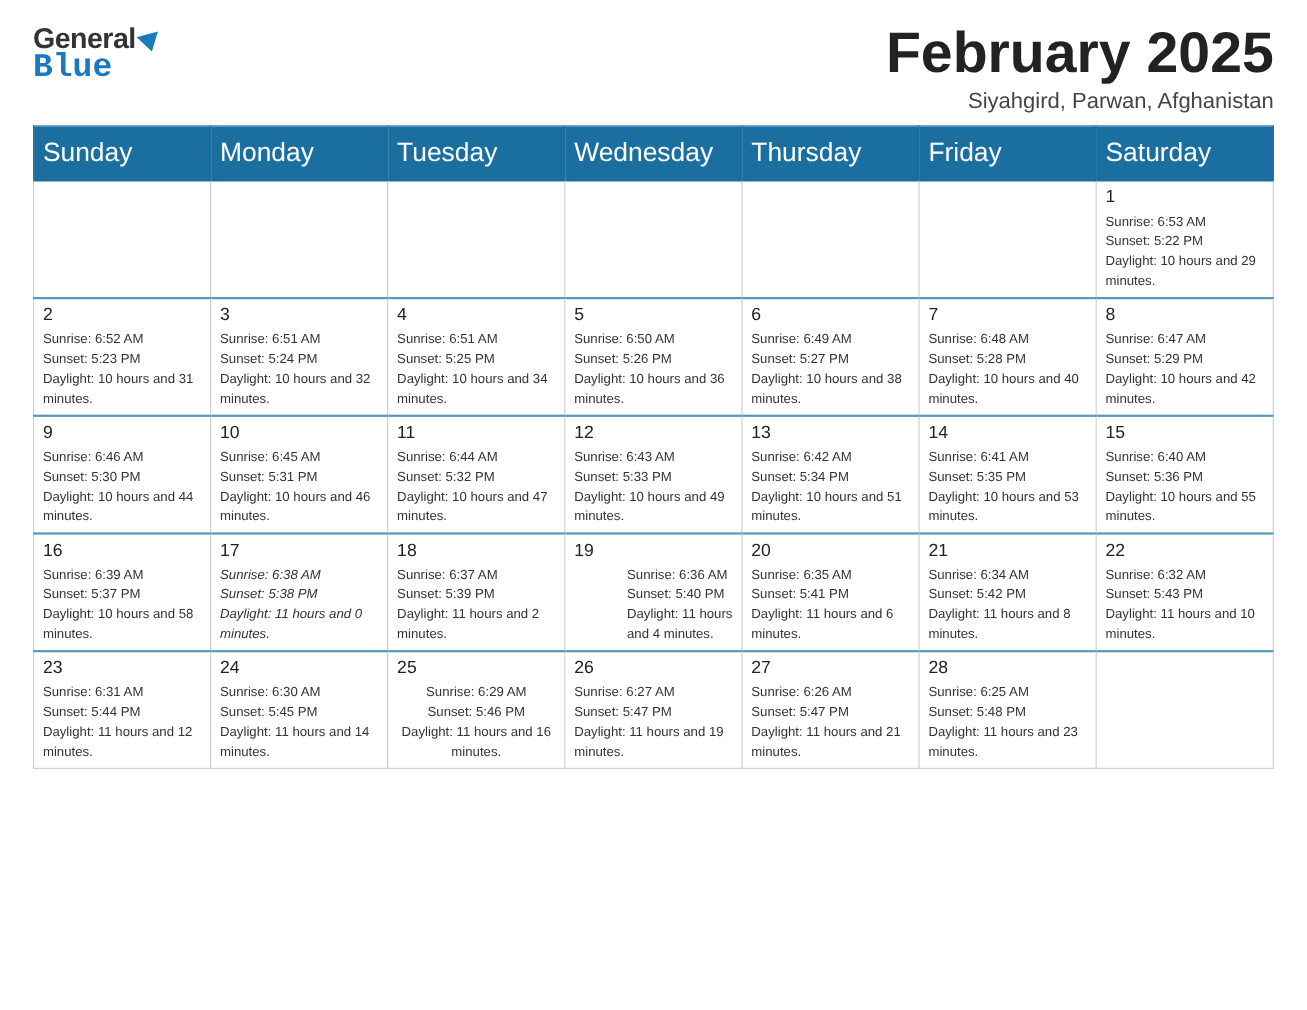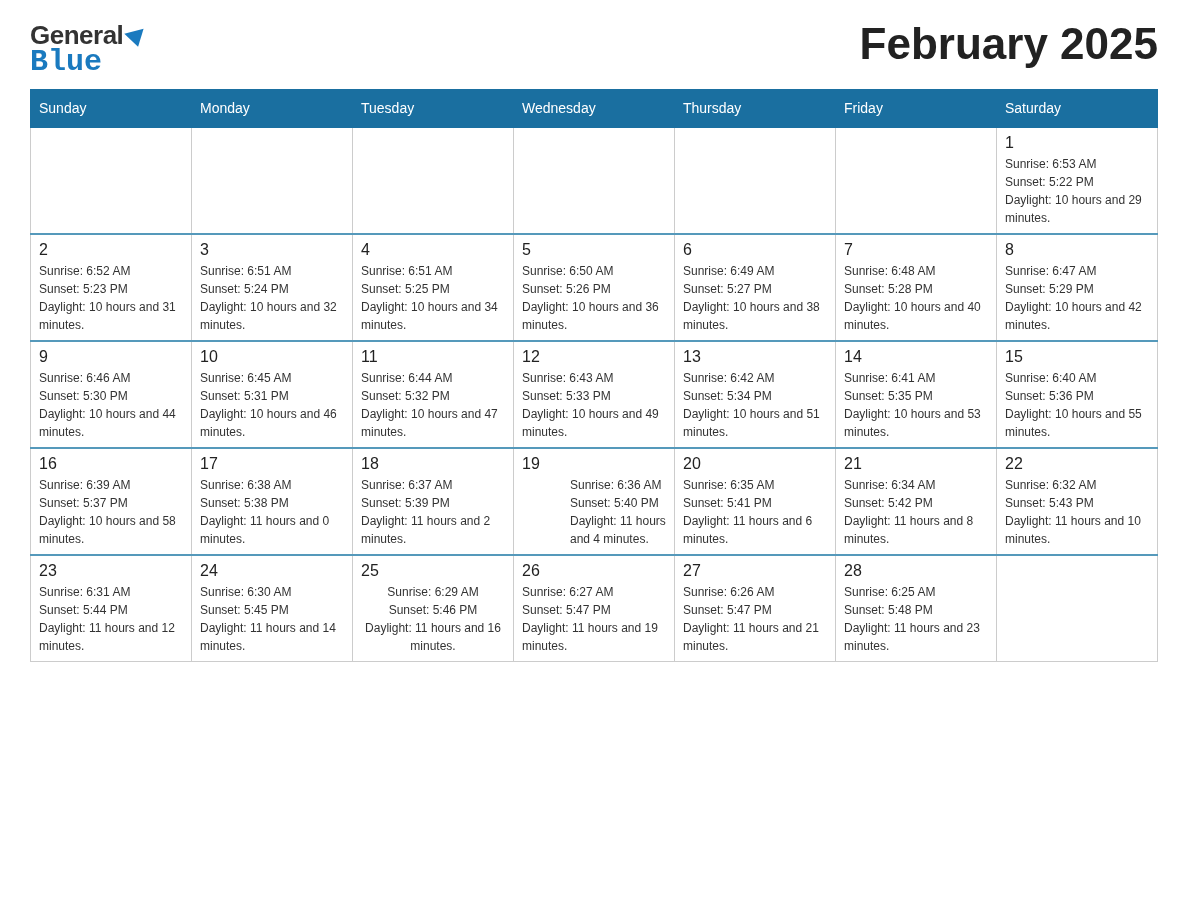--- a/index.html
+++ b/index.html
@@ -33,39 +33,39 @@
       font-size: 30px;
       font-weight: bold;
       color: #1a7abf;
       margin-top: -6px;
       font-family: Liberation Mono, monospace;
     }
     .title-section {
       text-align: right;
     }
     .main-title {
-      font-size: 44px;
+      font-size: 52px;
       font-weight: bold;
       color: #222;
       line-height: 1.1;
     }
     .subtitle {
       font-size: 20px;
       color: #444;
       margin-top: 4px;
     }
     .calendar {
       width: 100%;
       border-collapse: collapse;
       margin-top: 10px;
     }
     .calendar th {
       background-color: #1a6fa0;
       color: #fff;
-      font-size: 14px;
+      font-size: 24px;
       font-weight: normal;
       padding: 10px 8px;
       text-align: left;
       border: 1px solid #1a6fa0;
     }
     .calendar td {
       vertical-align: top;
       border: 1px solid #ccc;
       padding: 6px 8px;
       width: calc(100% / 7);
@@ -118,20 +118,21 @@
 
 <div class="header">
   <div class="logo">
     <div class="logo-top-row">
       <span class="logo-general">General<span class="logo-triangle"></span></span>
     </div>
     <div class="logo-blue">Blue</div>
   </div>
   <div class="title-section">
     <div class="main-title">February 2025</div>
+    <div class="subtitle">Siyahgird, Parwan, Afghanistan</div>
   </div>
 </div>
 
 <table class="calendar">
   <thead>
     <tr>
     <th>Sunday</th>
         <th>Monday</th>
         <th>Tuesday</th>
         <th>Wednesday</th>
@@ -245,21 +246,21 @@
       </tr>
       <tr>
         <td>
           <span class="day-number">16</span>
           <div class="day-info" style="white-space: pre-line;">Sunrise: 6:39 AM
 Sunset: 5:37 PM
 Daylight: 10 hours and 58 minutes.</div>
         </td>
         <td>
           <span class="day-number">17</span>
-          <div class="day-info" style="white-space: pre-line;">Sunrise: 6:38 AM
+          <div class="day-info" style="white-space: pre-line; font-style: italic;">Sunrise: 6:38 AM
 Sunset: 5:38 PM
 Daylight: 11 hours and 0 minutes.</div>
         </td>
         <td>
           <span class="day-number">18</span>
           <div class="day-info" style="white-space: pre-line;">Sunrise: 6:37 AM
 Sunset: 5:39 PM
 Daylight: 11 hours and 2 minutes.</div>
         </td>
         <td>

